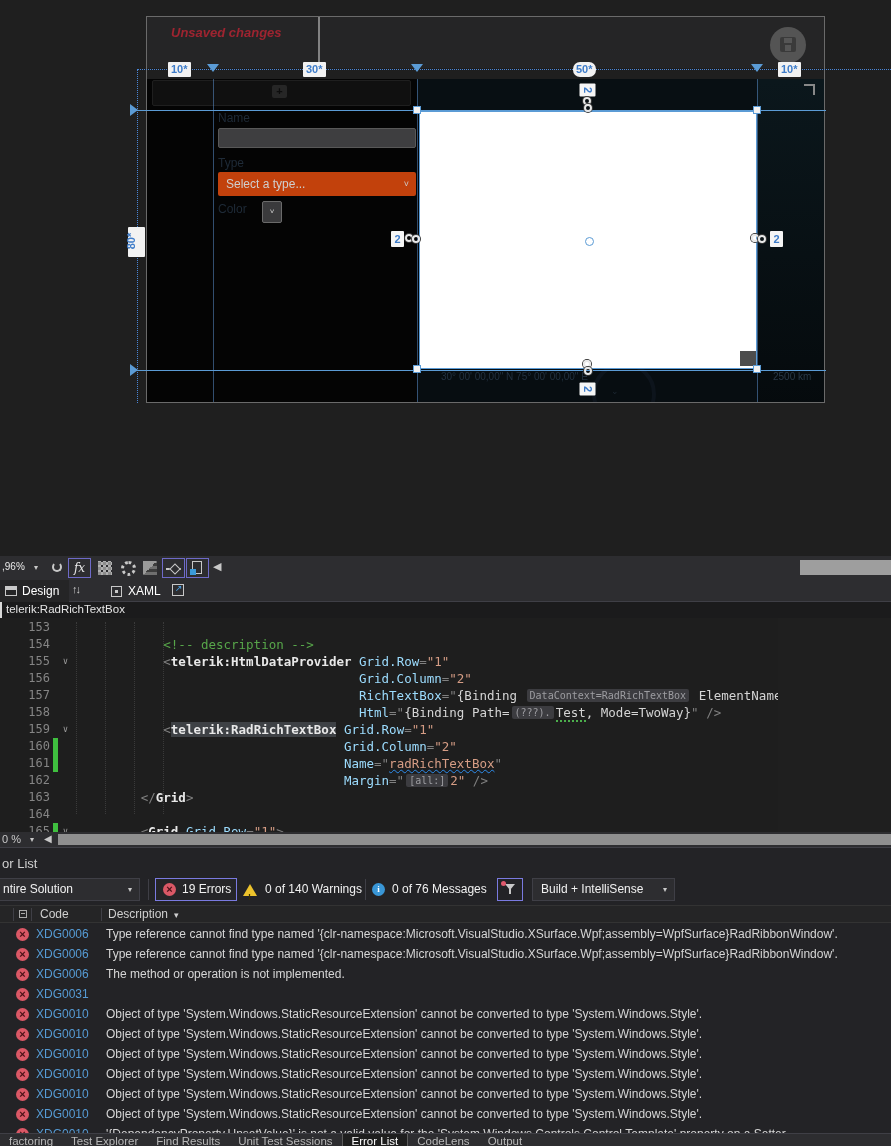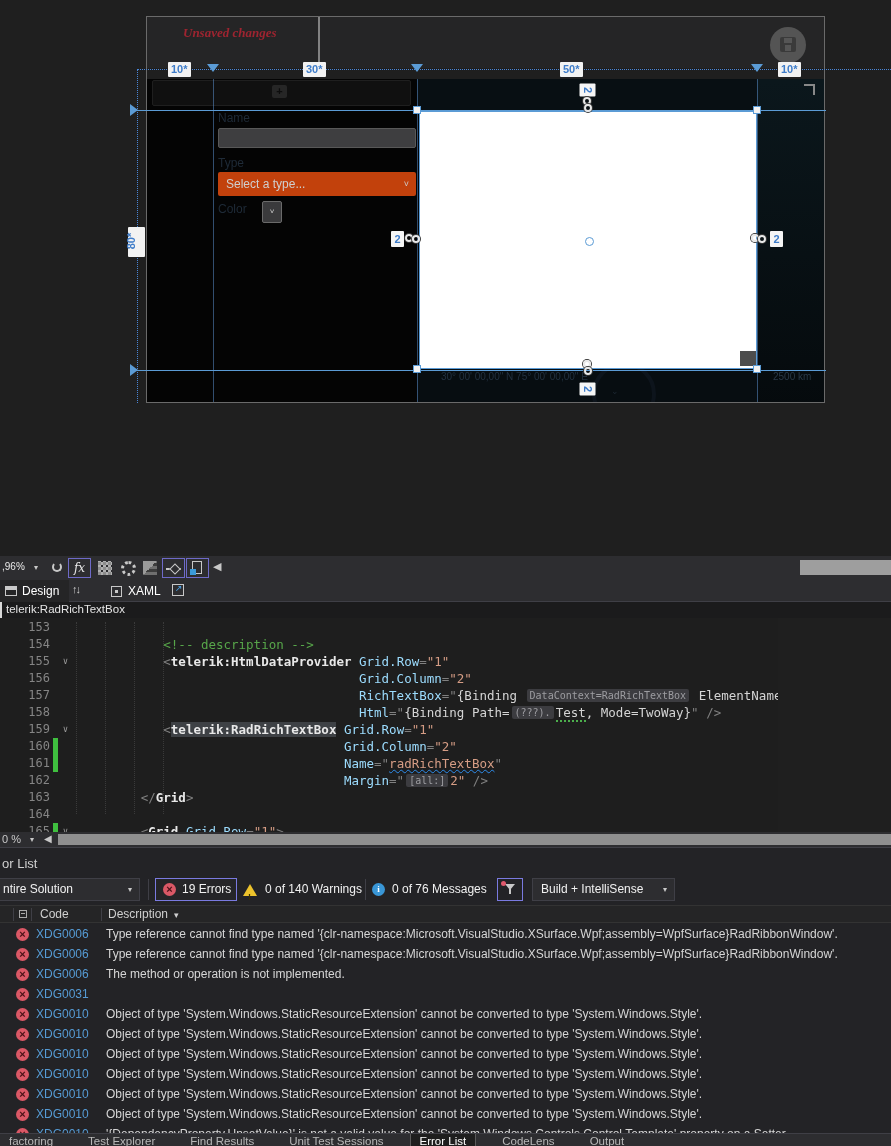--- a/index.html
+++ b/index.html
@@ -3,31 +3,31 @@
 <meta charset="utf-8">
 <style>
   html,body{margin:0;padding:0;background:#141414;}
   #root{position:relative;width:891px;height:1146px;background:#1f1f1f;overflow:hidden;
         font-family:"Liberation Sans","DejaVu Sans",sans-serif;color:#d0d0d0;}
   .abs{position:absolute;}
 
   
   #design-frame{left:146px;top:16px;width:679px;height:387px;border:1px solid #6a6a6a;box-sizing:border-box;}
   #title-band{left:147px;top:17px;width:677px;height:51px;background:#252526;}
-  #unsaved{left:36px;top:8px;color:#9e2430;font-size:13px;font-weight:bold;font-style:italic;font-family:Liberation Serif, serif;}
+  #unsaved{left:24px;top:8px;color:#9e2430;font-size:13px;font-weight:bold;font-style:italic;}
   #band-split{left:171px;top:0;width:2px;height:51px;background:#9a9a9a;opacity:.8;}
   #save-circle{left:623px;top:10px;width:36px;height:36px;border-radius:50%;background:#545454;}
   #save-circle .fl{position:absolute;left:10px;top:10px;width:16px;height:15px;background:#3a3a3a;border-radius:2px;}
   #save-circle .fl:before{content:"";position:absolute;left:4px;top:1px;width:8px;height:5px;background:#565656;}
   #save-circle .fl:after{content:"";position:absolute;left:5px;top:8px;width:6px;height:6px;background:#565656;}
 
   #ruler-h{left:137px;top:69px;width:754px;border-top:1px dotted #4a86d8;}
   #ruler-v{left:137px;top:69px;height:334px;border-left:1px dotted #4a86d8;}
   .col-label{background:#f2f2f2;color:#3e7cc9;font-size:11px;font-weight:bold;line-height:15px;padding:0 3px;border-radius:1px;top:62px;}
-  .cl1{left:168px;} .cl2{left:303px;} .cl3{left:560px;} .cl4{left:778px;}
+  .cl1{left:168px;} .cl2{left:303px;} .cl3{left:573px;border-radius:7px;} .cl4{left:778px;}
   .col-marker{top:64px;width:0;height:0;border-left:6px solid transparent;border-right:6px solid transparent;border-top:8px solid #5b9bd5;}
   .cm1{left:207px;} .cm2{left:411px;} .cm3{left:751px;}
   .row-marker{left:130px;width:0;height:0;border-top:6px solid transparent;border-bottom:6px solid transparent;border-left:8px solid #5b9bd5;}
   .rm1{top:104px;} .rm2{top:364px;}
   #row-label{left:128px;top:227px;width:17px;height:30px;background:#f2f2f2;border-radius:1px;}
   #row-label span{position:absolute;left:-5px;top:8px;color:#3e7cc9;font-size:11px;font-weight:bold;transform:rotate(-90deg);}
 
   #design-content{left:147px;top:79px;width:677px;height:323px;background:#040404;overflow:hidden;}
   .mapzone{position:absolute;pointer-events:none;}
   #map-right{left:610px;top:0;width:67px;height:323px;background:linear-gradient(180deg,rgba(18,42,52,.5),rgba(8,22,30,.35));}
@@ -159,21 +159,21 @@
   #sorticon:before{content:"";position:absolute;left:1px;top:2px;width:4px;height:1px;background:#aaa;}
   #hd-code{left:40px;top:1px;} #hd-desc{left:108px;top:1px;} #hd-desc .ar{font-size:9px;color:#d0d0d0;margin-left:6px;}
 
   #errrows{left:0;top:77px;width:891px;height:209px;overflow:hidden;}
   .errrow{position:relative;height:20px;font-size:12px;white-space:nowrap;}
   .errrow .sev-err{left:16px;top:3px;}
   .errrow .code{position:absolute;left:36px;top:2px;color:#569cd6;}
   .errrow .desc{position:absolute;left:106px;top:2px;color:#d6d6d6;}
 
   
-  #bottomtabs{left:0;top:1133px;width:891px;height:13px;background:#2d2d30;border-top:1px solid #3f3f46;box-sizing:border-box;display:flex;overflow:hidden;gap:17px;}
+  #bottomtabs{left:0;top:1133px;width:891px;height:13px;background:#2d2d30;border-top:1px solid #3f3f46;box-sizing:border-box;display:flex;overflow:hidden;}
   .btab{padding:0 9px;font-size:11.5px;color:#b8b8b8;line-height:15px;}
   .btab.active{background:#1e1e1e;color:#ffffff;border-left:1px solid #5a5a5a;border-right:1px solid #5a5a5a;}
 </style>
 </head>
 <body>
 
 <div id="root">
 
   <div class="abs" id="design-frame"></div>
 

